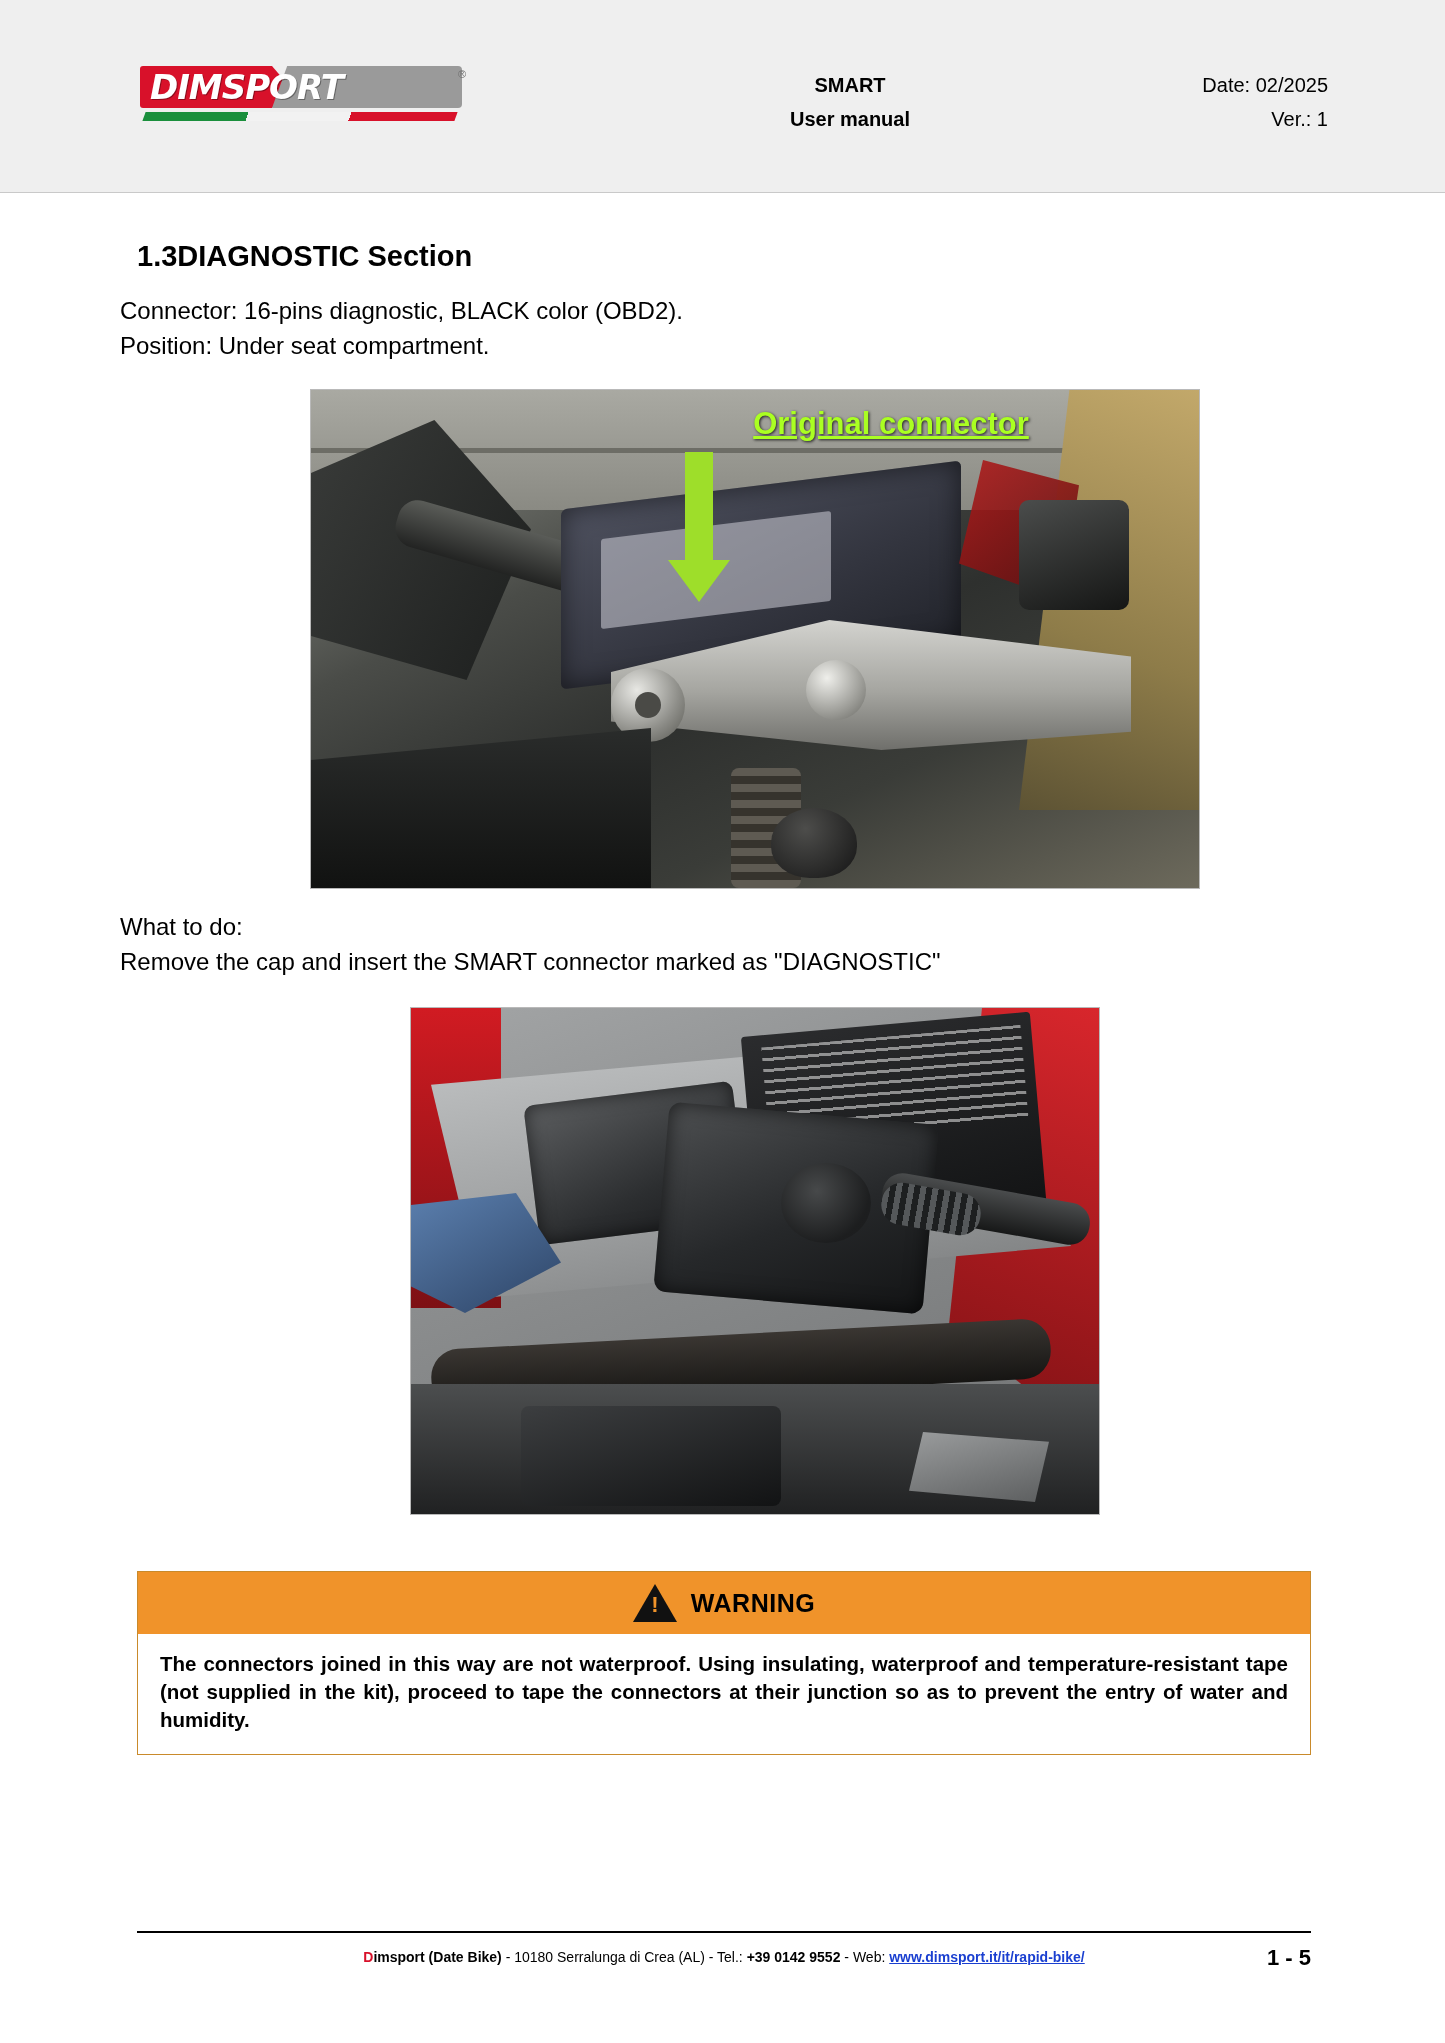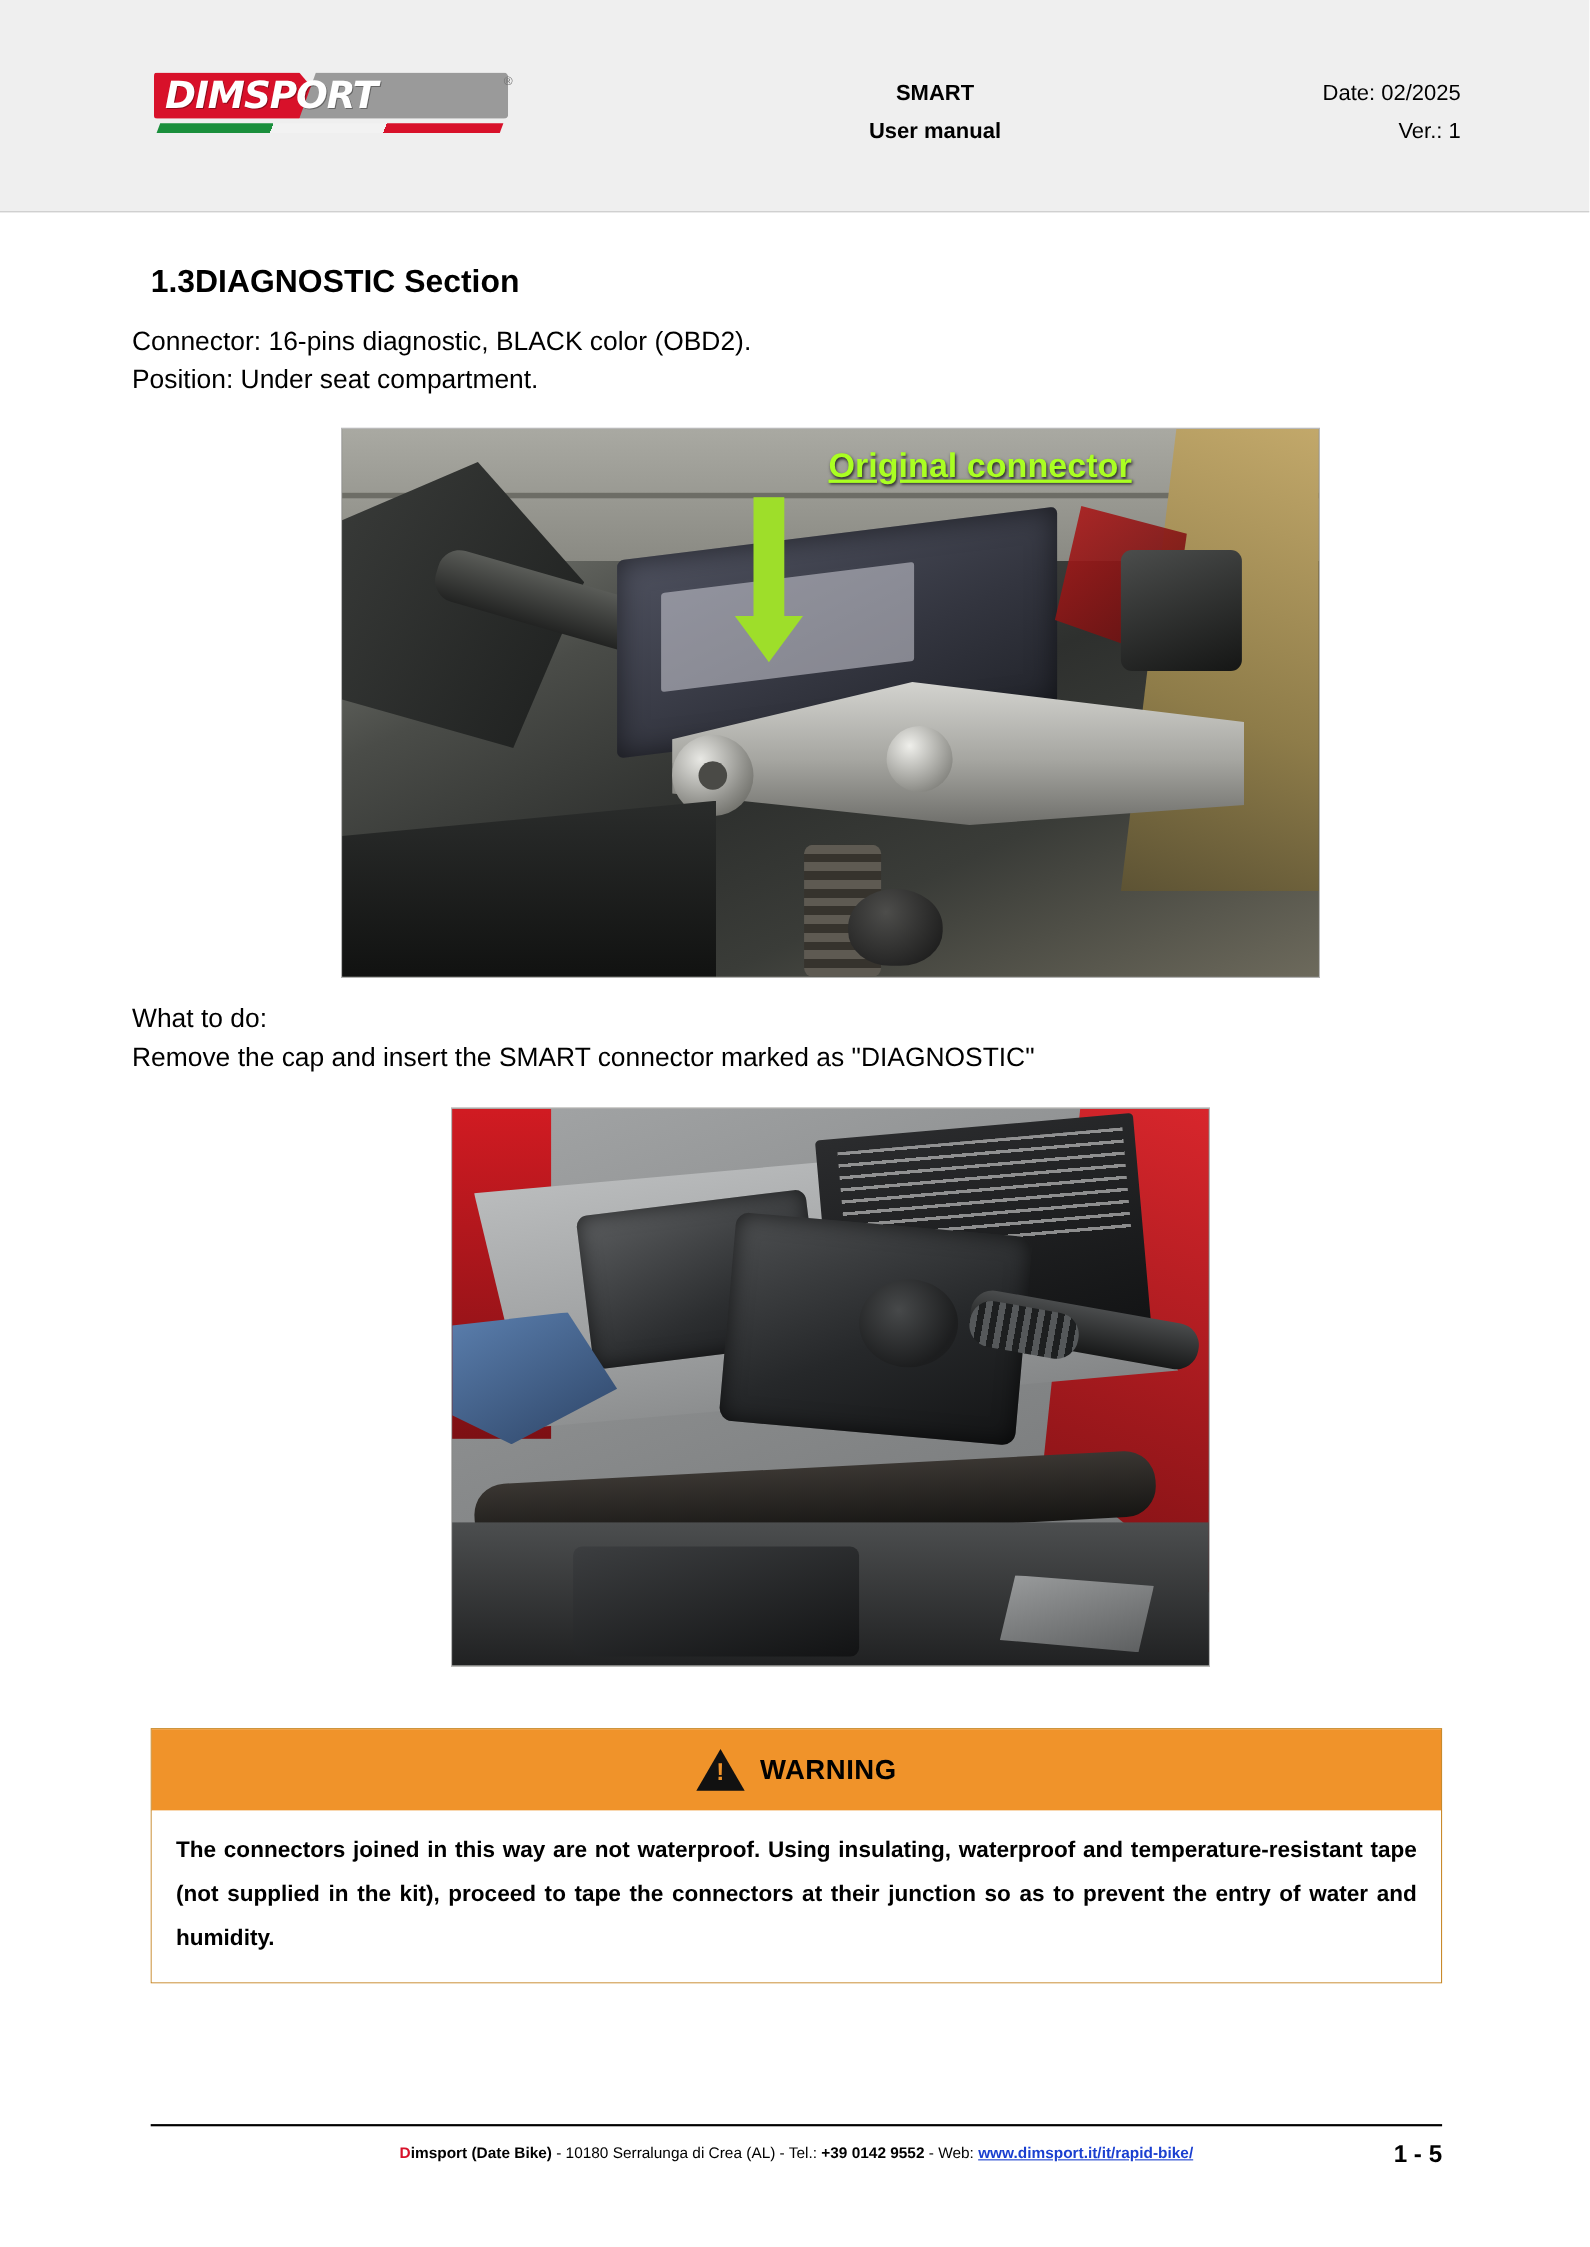--- a/index.html
+++ b/index.html
@@ -339,21 +339,21 @@
   }
 
   
   .warn-wrap {
     margin: 56px 137px 0 137px;
     width: 1174px;
     border: 1px solid #c98a2b;
   }
   .warn-head {
     background: #f0932a;
-    height: 74px;
+    height: 62px;
     display: flex;
     align-items: center;
     justify-content: center;
     gap: 14px;
   }
   .warn-tri {
     width: 0; height: 0;
     border-left: 22px solid transparent;
     border-right: 22px solid transparent;
     border-bottom: 38px solid #111111;
@@ -369,21 +369,21 @@
     font-size: 22px;
     text-align: center;
     line-height: 22px;
   }
   .warn-title { font-size: 25px; font-weight: bold; letter-spacing: .5px; }
   .warn-body {
     background: #ffffff;
     padding: 16px 22px 20px 22px;
     font-size: 20.5px;
     font-weight: bold;
-    line-height: 40px;
+    line-height: 28px;
     text-align: justify;
   }
 
   
   .footer {
     position: absolute;
     left: 0; bottom: 0; width: 1445px; height: 120px;
   }
   .footer-rule {
     position: absolute;

